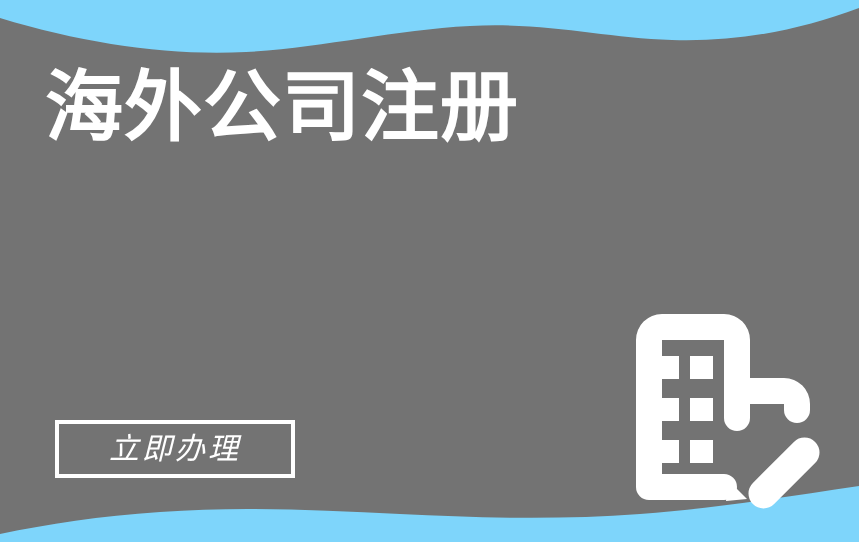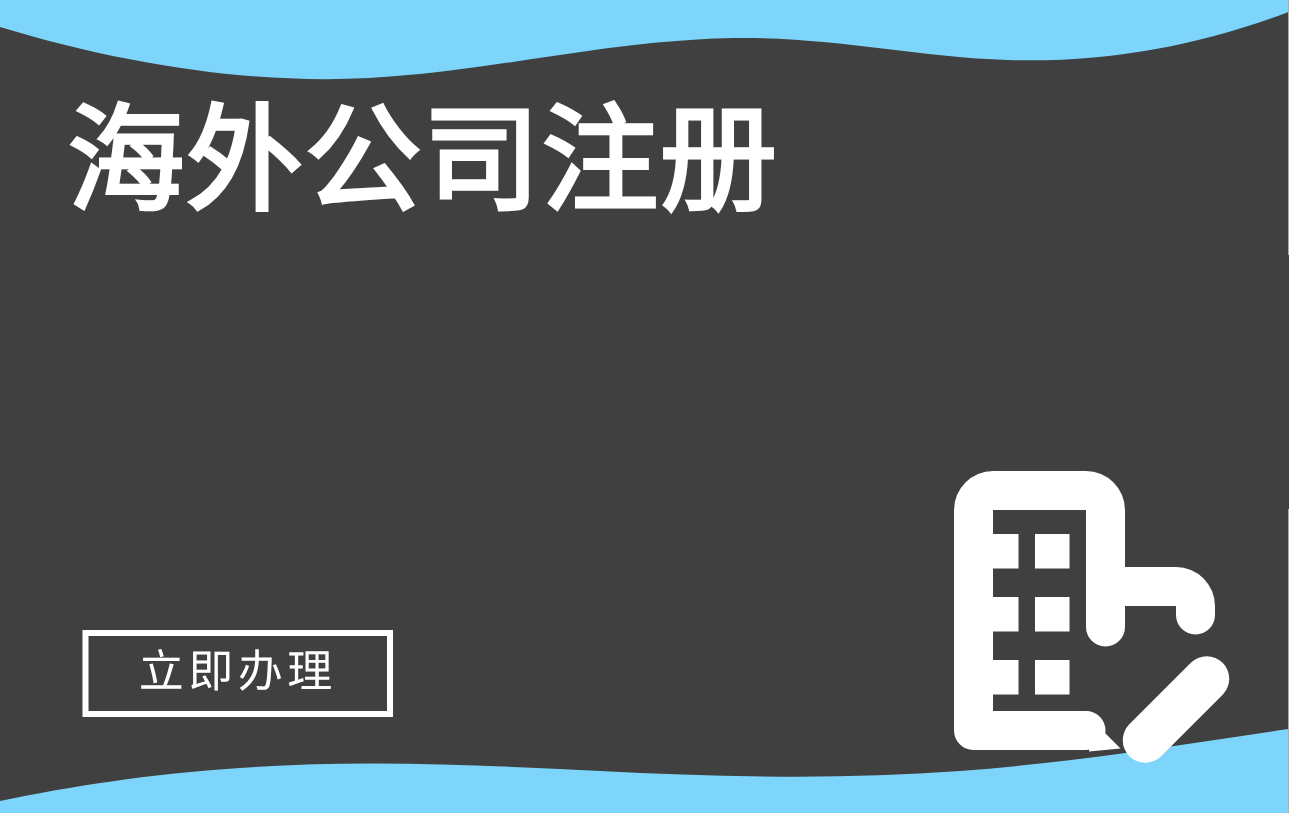--- a/index.html
+++ b/index.html
@@ -10,21 +10,21 @@
   }
   body {
     font-family: "Liberation Sans", "DejaVu Sans", sans-serif;
   }
 
   #banner {
     position: relative;
     width: 859px;
     height: 542px;
     overflow: hidden;
-    background: #404040;
+    background: #737373;
     box-sizing: border-box;
   }
 
   
   .wave-layer {
     position: absolute;
     left: 0;
     pointer-events: none;
   }
   #wave-top {
@@ -70,36 +70,37 @@
     font-weight: normal;
     color: #ffffff;
     letter-spacing: 2px;
     white-space: nowrap;
   }
 
   #cta-button {
     position: absolute;
     left: 10px;
     top: 420px;
-    width: 207px;
+    width: 240px;
     height: 58px;
     box-sizing: border-box;
     border: 4px solid #ffffff;
     background: transparent;
     color: #ffffff;
     font-family: inherit;
     font-size: 30px;
     letter-spacing: 3px;
     line-height: 1;
     text-align: center;
     padding: 0;
     cursor: pointer;
     display: flex;
     align-items: center;
     justify-content: center;
+    font-style: italic;
   }
 
   
   #service-icon {
     position: absolute;
     left: 608px;
     top: 300px;
     width: 220px;
     height: 220px;
   }

